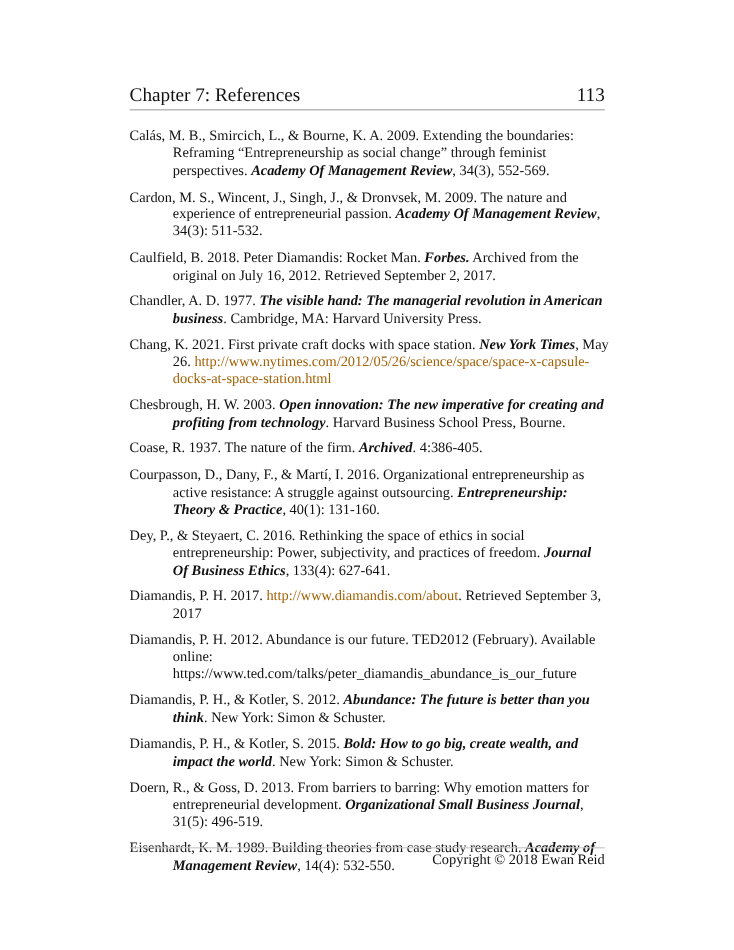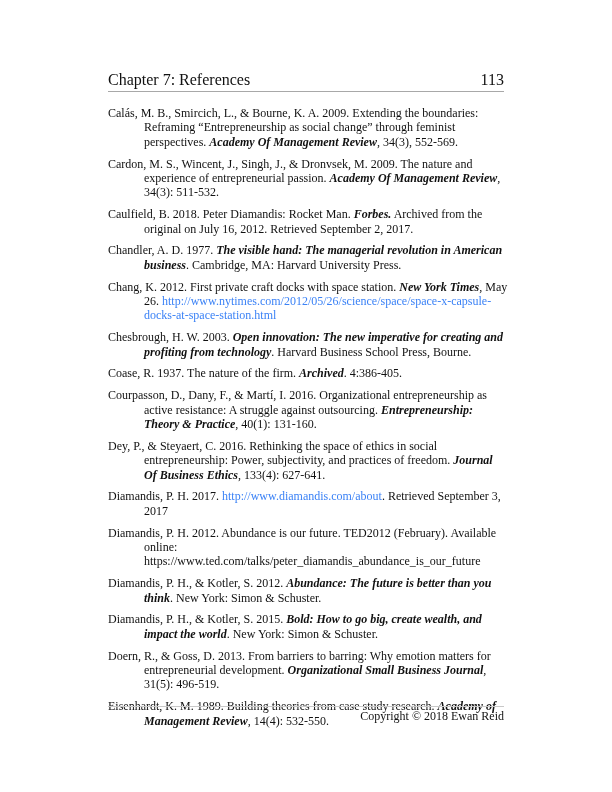--- a/index.html
+++ b/index.html
@@ -19,21 +19,21 @@
     }
     .refs {
       position: absolute; left: 108px; top: 106px; width: 400px;
       font-size: 12px; line-height: 14.4px;
     }
     .ref {
       padding-left: 36px; text-indent: -36px;
       margin: 0 0 7.4px 0;
     }
     .ref b.t { font-style: italic; font-weight: bold; }
-    .ref .link { color: #3b82f6; }
+    .ref .link { color: #a16207; }
     .footer-rule {
       position: absolute; left: 108px; top: 706px; width: 396px; height: 0;
       border-top: 1px solid #c8c8c8;
     }
     .footer {
       position: absolute; left: 108px; top: 709px; width: 396px;
       text-align: right; font-size: 12px; line-height: 14px;
     }
   </style>
 </head>
@@ -52,21 +52,21 @@
   <p class="ref">
     <span>Cardon, M. S., Wincent, J., Singh, J., &amp; Dronvsek, M. 2009. The nature and experience of entrepreneurial passion. </span><b class="t">Academy Of Management Review</b><span>, 34(3): 511-532.</span>
   </p>
   <p class="ref">
     <span>Caulfield, B. 2018. Peter Diamandis: Rocket Man. </span><b class="t">Forbes.</b><span> Archived from the original on July 16, 2012. Retrieved September 2, 2017.</span>
   </p>
   <p class="ref">
     <span>Chandler, A. D. 1977.  </span><b class="t">The visible hand: The managerial revolution in American business</b><span>.  Cambridge, MA: Harvard University Press.</span>
   </p>
   <p class="ref">
-    <span>Chang, K. 2012.  First private craft docks with space station. </span><b class="t">New York Times</b><span>, May 26. </span><a class="link">http://www.nytimes.com/2012/05/26/science/space/space-x-capsule-docks-at-space-station.html</a>
+    <span>Chang, K. 2021.  First private craft docks with space station. </span><b class="t">New York Times</b><span>, May 26. </span><a class="link">http://www.nytimes.com/2012/05/26/science/space/space-x-capsule-docks-at-space-station.html</a>
   </p>
   <p class="ref">
     <span>Chesbrough, H. W. 2003. </span><b class="t">Open innovation: The new imperative for creating and profiting from technology</b><span>. Harvard Business School Press, Bourne.</span>
   </p>
   <p class="ref">
     <span>Coase, R. 1937.  The nature of the firm. </span><b class="t">Archived</b><span>. 4:386-405.</span>
   </p>
   <p class="ref">
     <span>Courpasson, D., Dany, F., &amp; Martí, I. 2016. Organizational entrepreneurship as active resistance: A struggle against outsourcing. </span><b class="t">Entrepreneurship: Theory &amp; Practice</b><span>, 40(1): 131-160.</span>
   </p>

